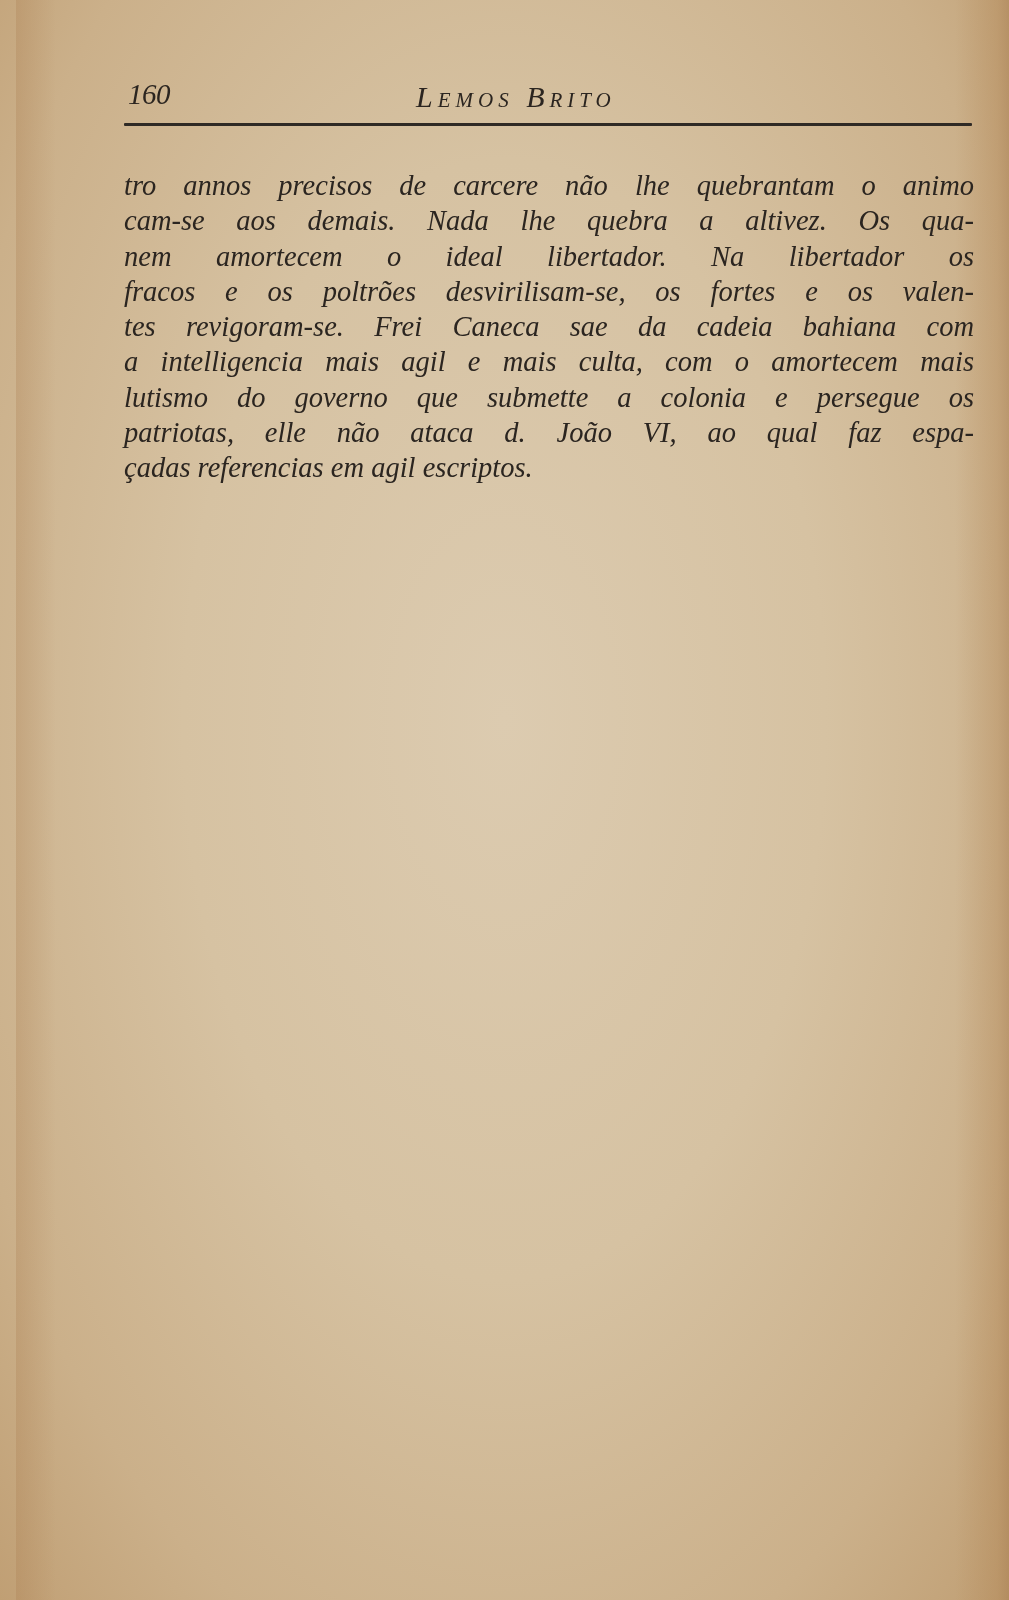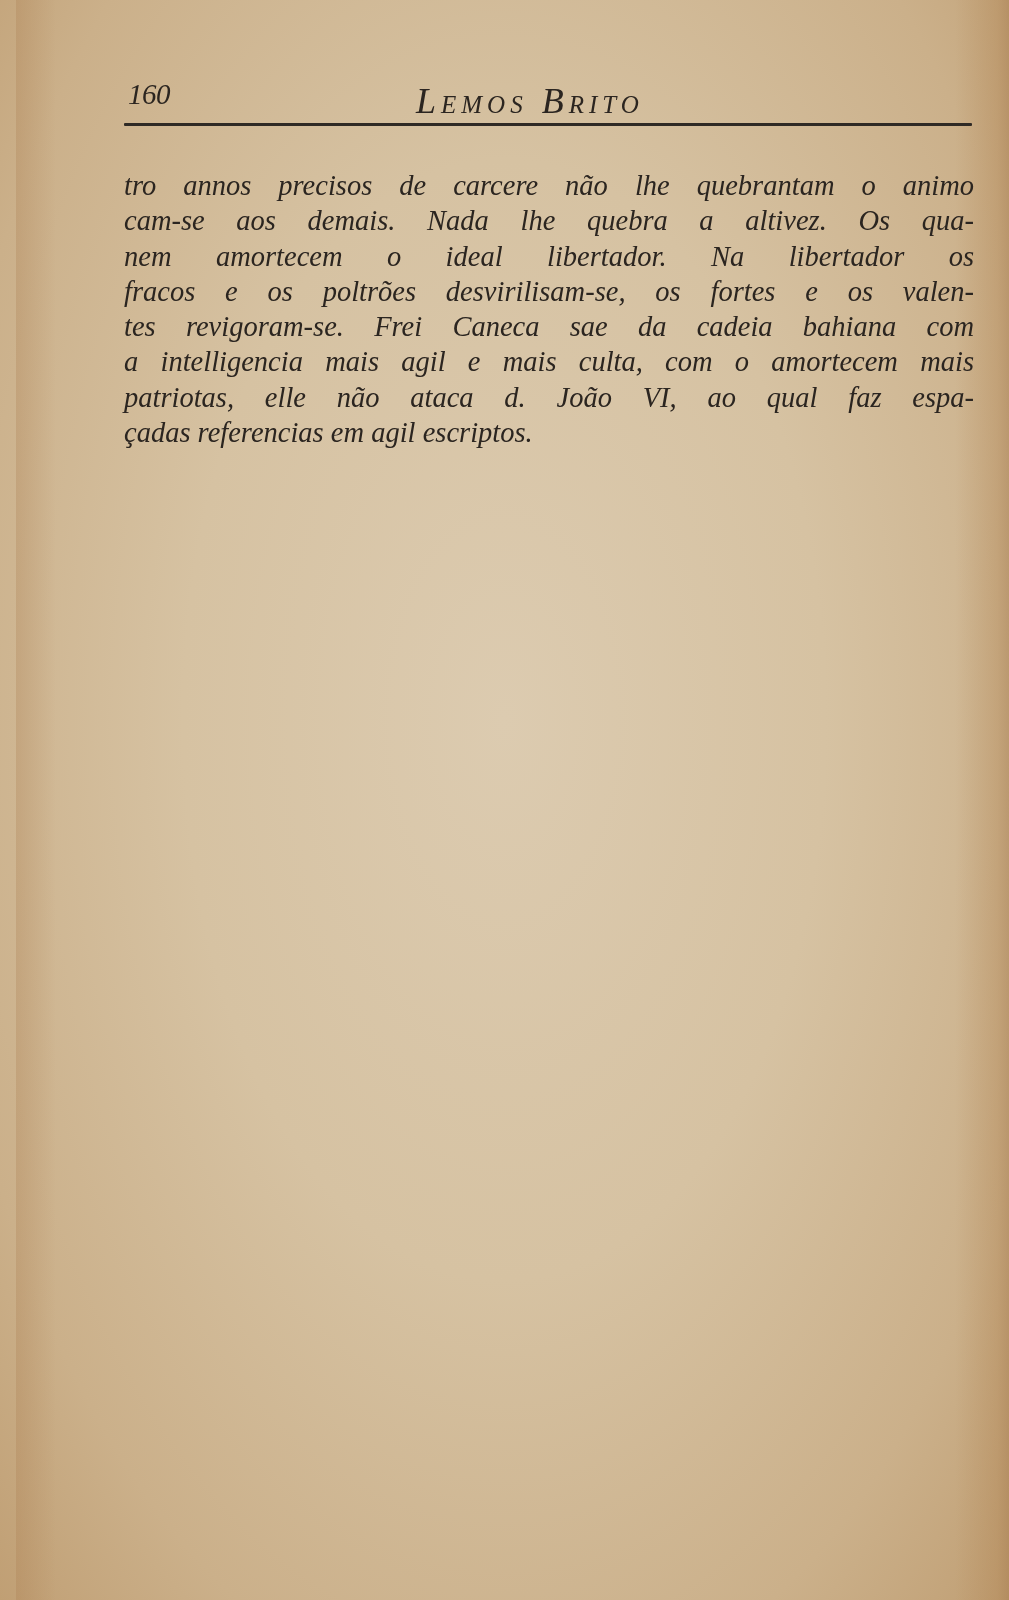--- a/index.html
+++ b/index.html
@@ -19,21 +19,21 @@
     position:absolute; left:0; top:0; width:40px; height:1600px;
     background: linear-gradient(to left, rgba(190,150,100,0) 0%, rgba(170,125,80,0.3) 100%);
   }
   .header {
     position:absolute; left:108px; top:78px; width:850px; height:40px;
   }
   .page-number {
     position:absolute; left:4px; top:0; font-size:29px; letter-spacing:-0.5px;
   }
   .running-head {
-    position:absolute; left:292px; top:2px; font-size:36px;
+    position:absolute; left:292px; top:2px; font-size:30px;
     font-variant: small-caps; letter-spacing:5px;text-align:right;
   }
   .rule {
     position:absolute; left:108px; top:123px; width:848px; height:3px;
     background:#2f2a25; border-radius:1px;
   }
   .body-text {
     position:absolute; left:108px; top:168px; width:850px;
     font-size:28.5px; line-height:35.3px;
   }
@@ -56,16 +56,17 @@
   </div>
   <div class="rule"></div>
 
   <div class="body-text">
     <span class="line">tro annos precisos de carcere não lhe quebrantam o animo</span>
     <span class="line">cam-se aos demais. Nada lhe quebra a altivez. Os qua-</span>
     <span class="line">nem amortecem o ideal libertador. Na libertador os</span>
     <span class="line">fracos e os poltrões desvirilisam-se, os fortes e os valen-</span>
     <span class="line">tes revigoram-se. Frei Caneca sae da cadeia bahiana com</span>
     <span class="line">a intelligencia mais agil e mais culta, com o amortecem mais</span>
+    <span class="line">lutismo do governo que submette a colonia e persegue os</span>
     <span class="line">patriotas, elle não ataca d. João VI, ao qual faz espa-</span>
     <span class="line last">çadas referencias em agil escriptos.</span>
   </div>
 </div>
 
 </body></html>

